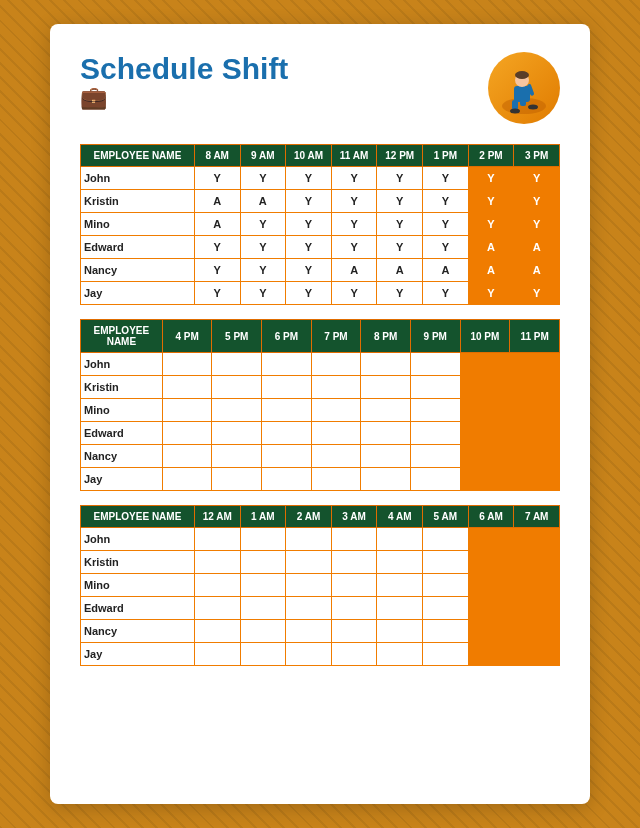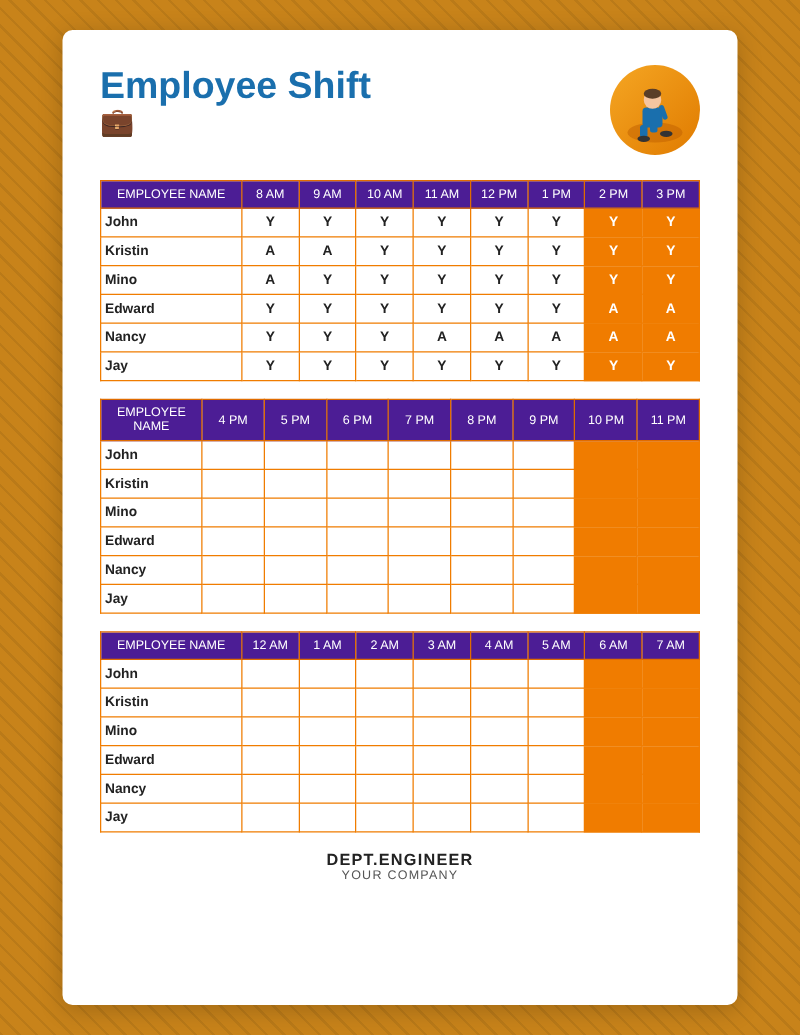--- a/index.html
+++ b/index.html
@@ -74,23 +74,23 @@
     
     .table-section {
       margin-bottom: 14px;
     }
     table {
       width: 100%;
       border-collapse: collapse;
       font-size: 11px;
     }
     table th {
-      background-color: #4c1d95;
+      background-color: #14532d;
       color: #fff;
-      font-weight: 400;
+      font-weight: 700;
       text-align: center;
       padding: 5px 3px;
       border: 1px solid #e06c00;
       font-size: 10px;
       text-transform: uppercase;
     }
     table th.name-col {
       text-align: center;
     }
     table td {
@@ -133,21 +133,21 @@
       letter-spacing: 1px;
     }
   </style>
 </head>
 <body>
 
 <div class="card">
 
   <div class="header">
     <div class="title-block">
-      <span class="title-text">Employee Shift</span>
+      <span class="title-text">Schedule Shift</span>
       <div class="title-row">
         <span class="briefcase-icon">💼</span>
       </div>
     </div>
     <div class="avatar-circle">
 
       <svg viewBox="0 0 60 60" xmlns="http://www.w3.org/2000/svg">
 
         <ellipse cx="30" cy="48" rx="22" ry="8" fill="#c06000" opacity="0.5"></ellipse>
 
@@ -419,17 +419,13 @@
             <td></td>
             <td></td>
             <td></td>
             <td class="empty-highlight"></td>
             <td class="empty-highlight"></td>
           </tr>
         </tbody>
     </table>
   </div>
 
-  <div class="footer">
-    <div class="footer-company">DEPT.ENGINEER</div>
-    <div class="footer-sub">YOUR COMPANY</div>
-  </div>
 </div>
 
 </body></html>

